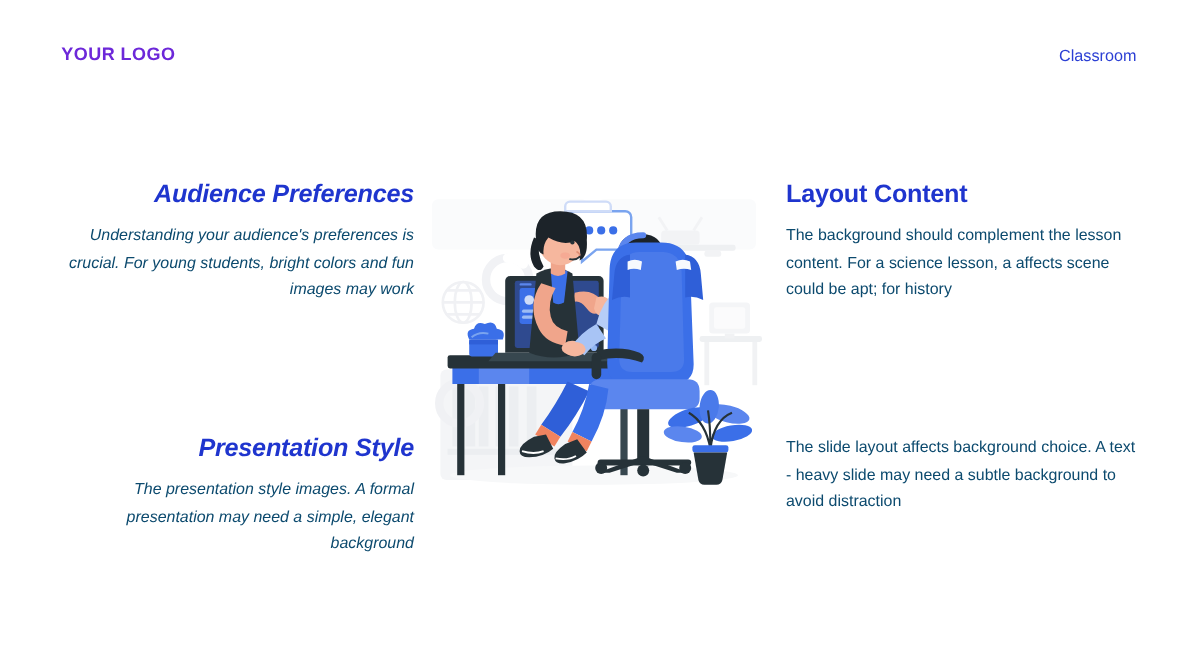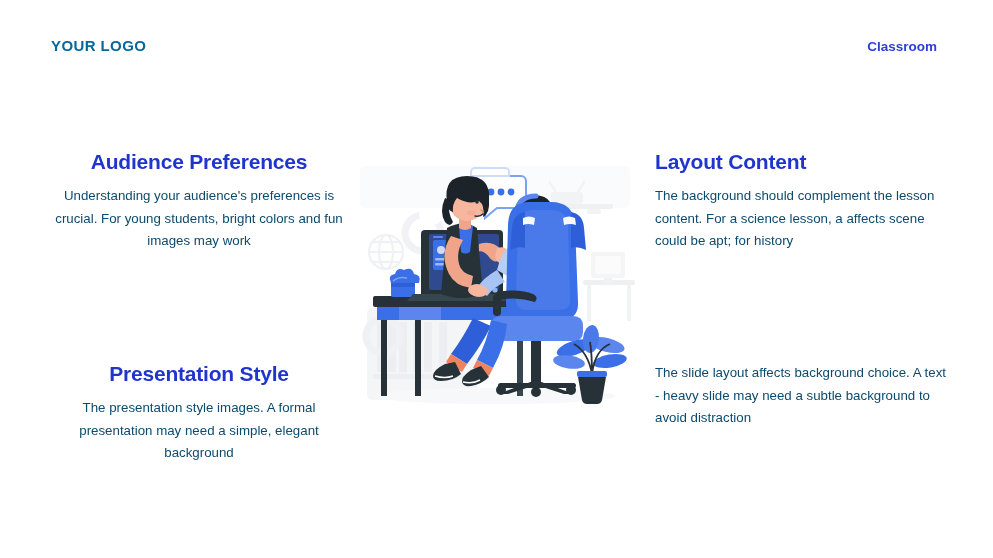--- a/index.html
+++ b/index.html
@@ -15,28 +15,28 @@
     background: #ffffff;
   }
 
   
   .logo {
     position: absolute;
     left: 51px; top: 37px;
     font-size: 15px;
     font-weight: 700;
     letter-spacing: 0.4px;
-    color: #0369a1;
+    color: #6d28d9;
     white-space: nowrap;
   }
   .header-right {
     position: absolute;
-    right: 56px; top: 39px;
+    right: 46px; top: 39px;
     font-size: 13.5px;
-    font-weight: 700;
+    font-weight: 400;
     color: #2b3fd4;
     white-space: nowrap;
     margin-left: 10px;
   }
 
   
   .block { position: absolute; width: 292px; }
   .block h2 {
     font-size: 21px;
     font-weight: 700;
@@ -44,21 +44,21 @@
     letter-spacing: -0.2px;
     line-height: 1.15;
     margin-bottom: 11px;
   }
   .block p {
     font-size: 13.3px;
     line-height: 22.5px;
     color: #0c4a6e;
     font-weight: 400;
   }
-  .block.right-align { text-align: center; }
+  .block.right-align { text-align: right; font-style: italic; }
   .block.left-align  { text-align: left; }
 
   #block-audience      { left: 53px;  top: 150px; }
   #block-presentation  { left: 53px;  top: 362px; }
   #block-lesson        { left: 655px; top: 150px; }
   #block-layout        { left: 655px; top: 362px; }
 
   
   .illustration {
     position: absolute;

